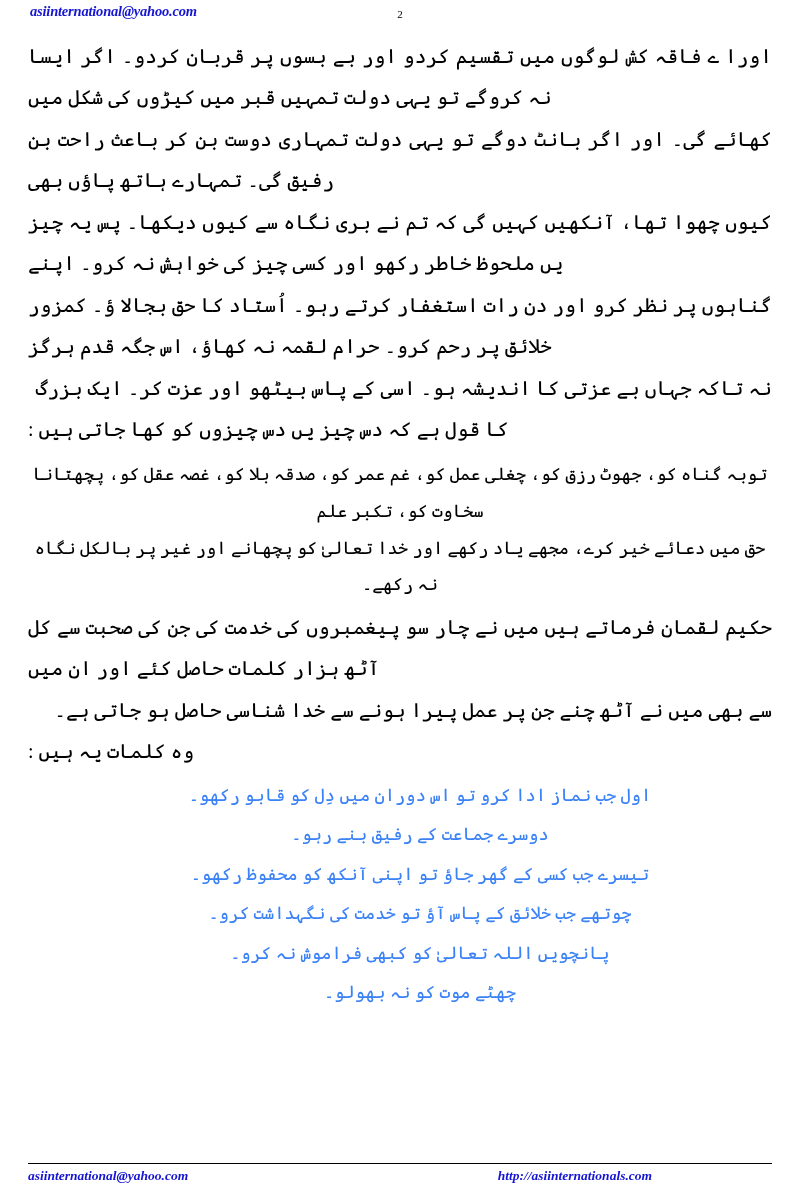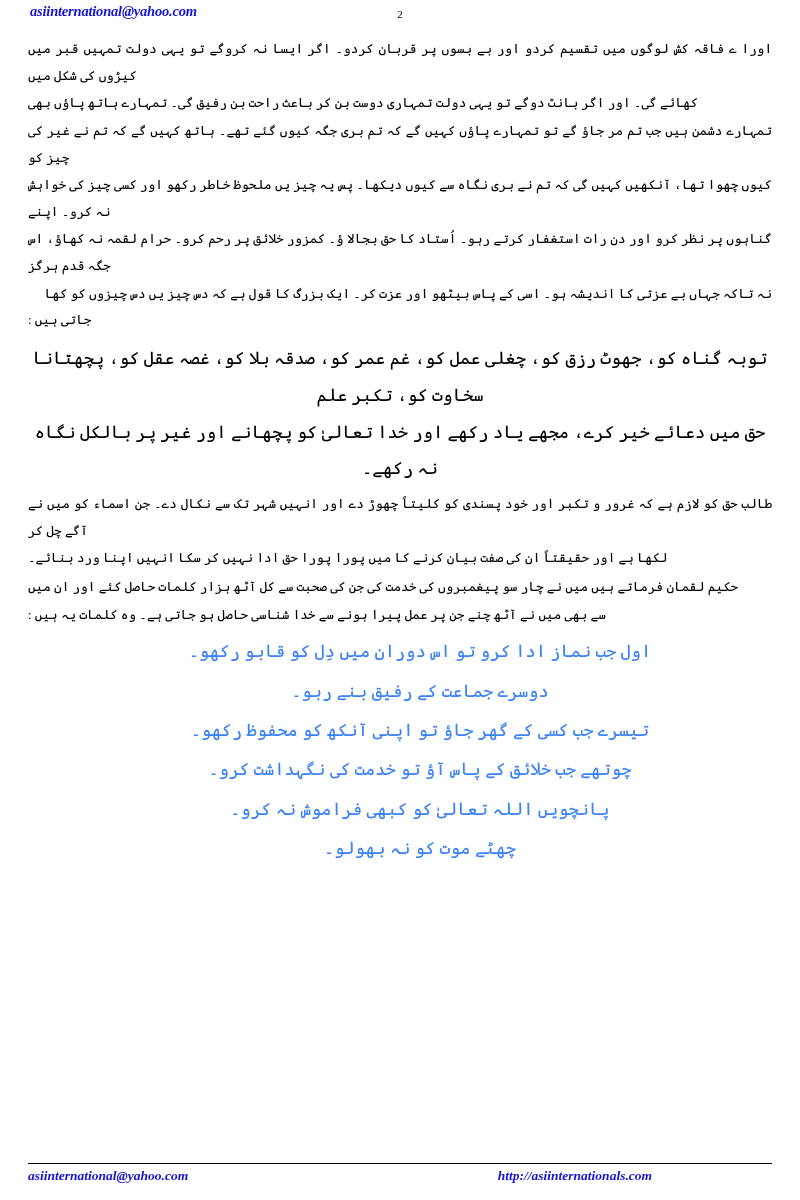--- a/index.html
+++ b/index.html
@@ -61,21 +61,21 @@
   .body-area {
     position: absolute;
     top: 36px;
     left: 28px;
     width: 744px;
     direction: rtl;
   }
 
   .u-line {
     font-family: "Liberation Serif", "DejaVu Serif", serif;
-    font-size: 13px;
+    font-size: 20px;
     color: #000000;
     line-height: 2.05;
     text-align: justify;
     text-justify: inter-word;
     margin: 0 0 1px 0;
     white-space: normal;
   }
   .para {
     margin: 0 0 2px 0;
   }
@@ -156,35 +156,30 @@
   <div class="header">
     <div class="header-email">asiinternational@yahoo.com</div>
     <div class="header-pageno">2</div>
   </div>
 
   <div class="body-area">
 
     <div class="para">
       <p class="u-line j">اورا ے فاقہ کش لوگوں میں تقسیم کردو اور بے بسوں پر قربان کردو۔ اگر ایسا نہ کروگے تو یہی دولت تمہیں قبر میں کیڑوں کی شکل میں</p>
       <p class="u-line j">کھائے گی۔ اور اگر بانٹ دوگے تو یہی دولت تمہاری دوست بن کر باعث راحت بن رفیق گی۔ تمہارے ہاتھ پاؤں بھی</p>
-      <p class="u-line j">تمہارے دشمن ہیں جب تم مر جاؤ گے تو تمہارے پاؤں کہیں گے کہ تم بری جگہ کیوں گئے تھے۔ ہاتھ کہیں گے کہ تم نے غیر کی چیز کو</p>
       <p class="u-line j">کیوں چھوا تھا، آنکھیں کہیں گی کہ تم نے بری نگاہ سے کیوں دیکھا۔ پس یہ چیز یں ملحوظ خاطر رکھو اور کسی چیز کی خواہش نہ کرو۔ اپنے</p>
       <p class="u-line j">گناہوں پر نظر کرو اور دن رات استغفار کرتے رہو۔ اُستاد کا حق بجالا ؤ۔ کمزور خلائق پر رحم کرو۔ حرام لقمہ نہ کھاؤ، اس جگہ قدم ہرگز</p>
       <p class="u-line j">نہ تاکہ جہاں بے عزتی کا اندیشہ ہو۔ اسی کے پاس بیٹھو اور عزت کر۔ ایک بزرگ کا قول ہے کہ دس چیز یں دس چیزوں کو کھا جاتی ہیں :</p>
     </div>
 
     <div class="quote-block">
       <p class="quote-line">توبہ گناہ کو،  جھوٹ رزق کو،  چغلی عمل کو،  غم عمر کو،  صدقہ بلا کو،  غصہ عقل کو،  پچھتانا سخاوت کو، تکبر علم</p>
       <p class="quote-line">حق میں دعائے خیر کرے، مجھے یاد رکھے اور خدا تعالیٰ کو پچھانے اور غیر پر بالکل نگاہ نہ رکھے۔</p>
     </div>
 
-    <div class="para">
-      <p class="u-line j">طالب حق کو لازم ہے کہ غرور و تکبر اور خود پسندی کو کلیتاً چھوڑ دے اور انہیں شہر تک سے نکال دے۔ جن اسماء کو میں نے آگے چل کر</p>
-      <p class="u-line j">لکھا ہے اور حقیقتاً ان کی صفت بیان کرنے کا میں پورا پورا حق ادا نہیں کر سکا انہیں اپنا ورد بنائے۔</p>
-    </div>
 
     <div class="para">
       <p class="u-line j">حکیم لقمان فرماتے ہیں میں نے چار سو پیغمبروں کی خدمت کی جن کی صحبت سے کل آٹھ ہزار کلمات حاصل کئے اور ان میں</p>
       <p class="u-line j">سے بھی میں نے آٹھ چنے جن پر عمل پیرا ہونے سے خدا شناسی حاصل ہو جاتی ہے۔ وہ کلمات یہ ہیں :</p>
     </div>
 
     <div class="list-block">
       <p class="list-line">اول جب نماز ادا کرو تو اس دوران میں دِل کو قابو رکھو۔</p>
       <p class="list-line">دوسرے جماعت کے رفیق بنے رہو۔</p>
       <p class="list-line">تیسرے جب کسی کے گھر جاؤ تو اپنی آنکھ کو محفوظ رکھو۔</p>

